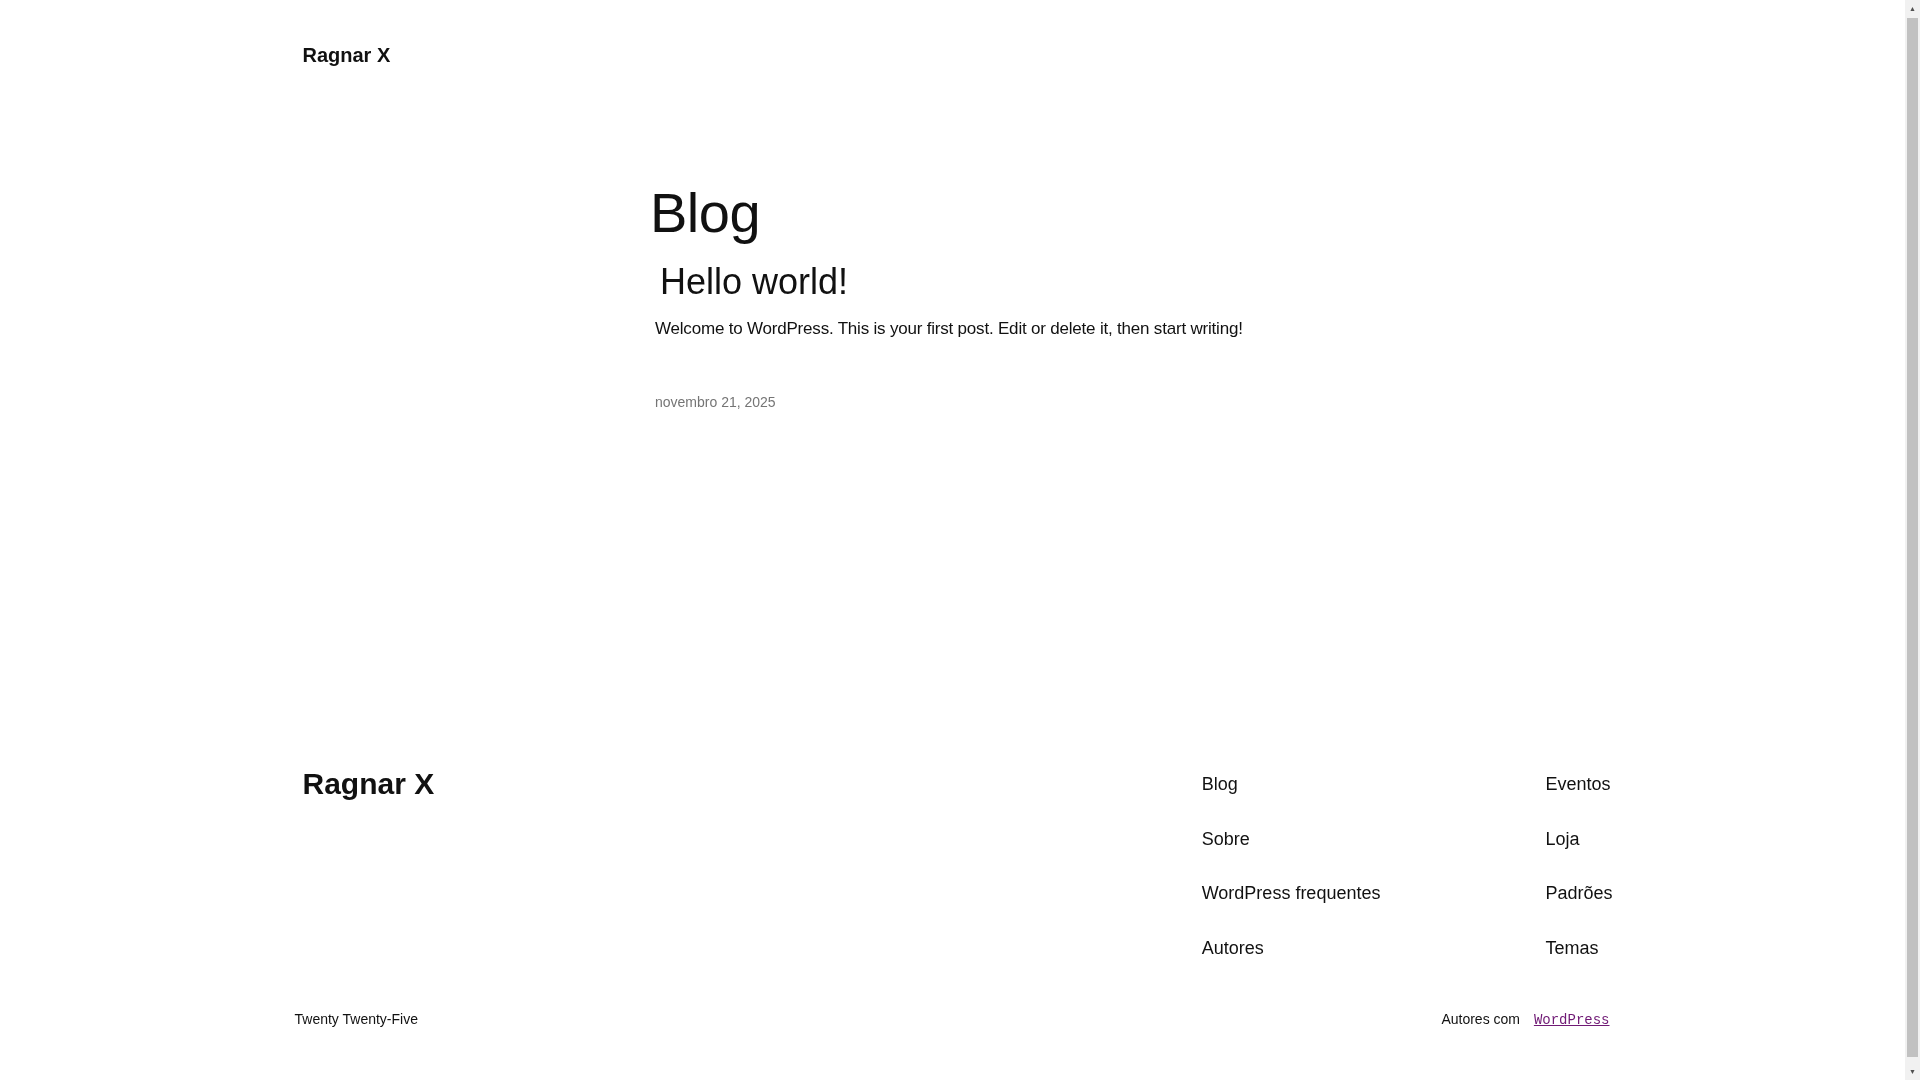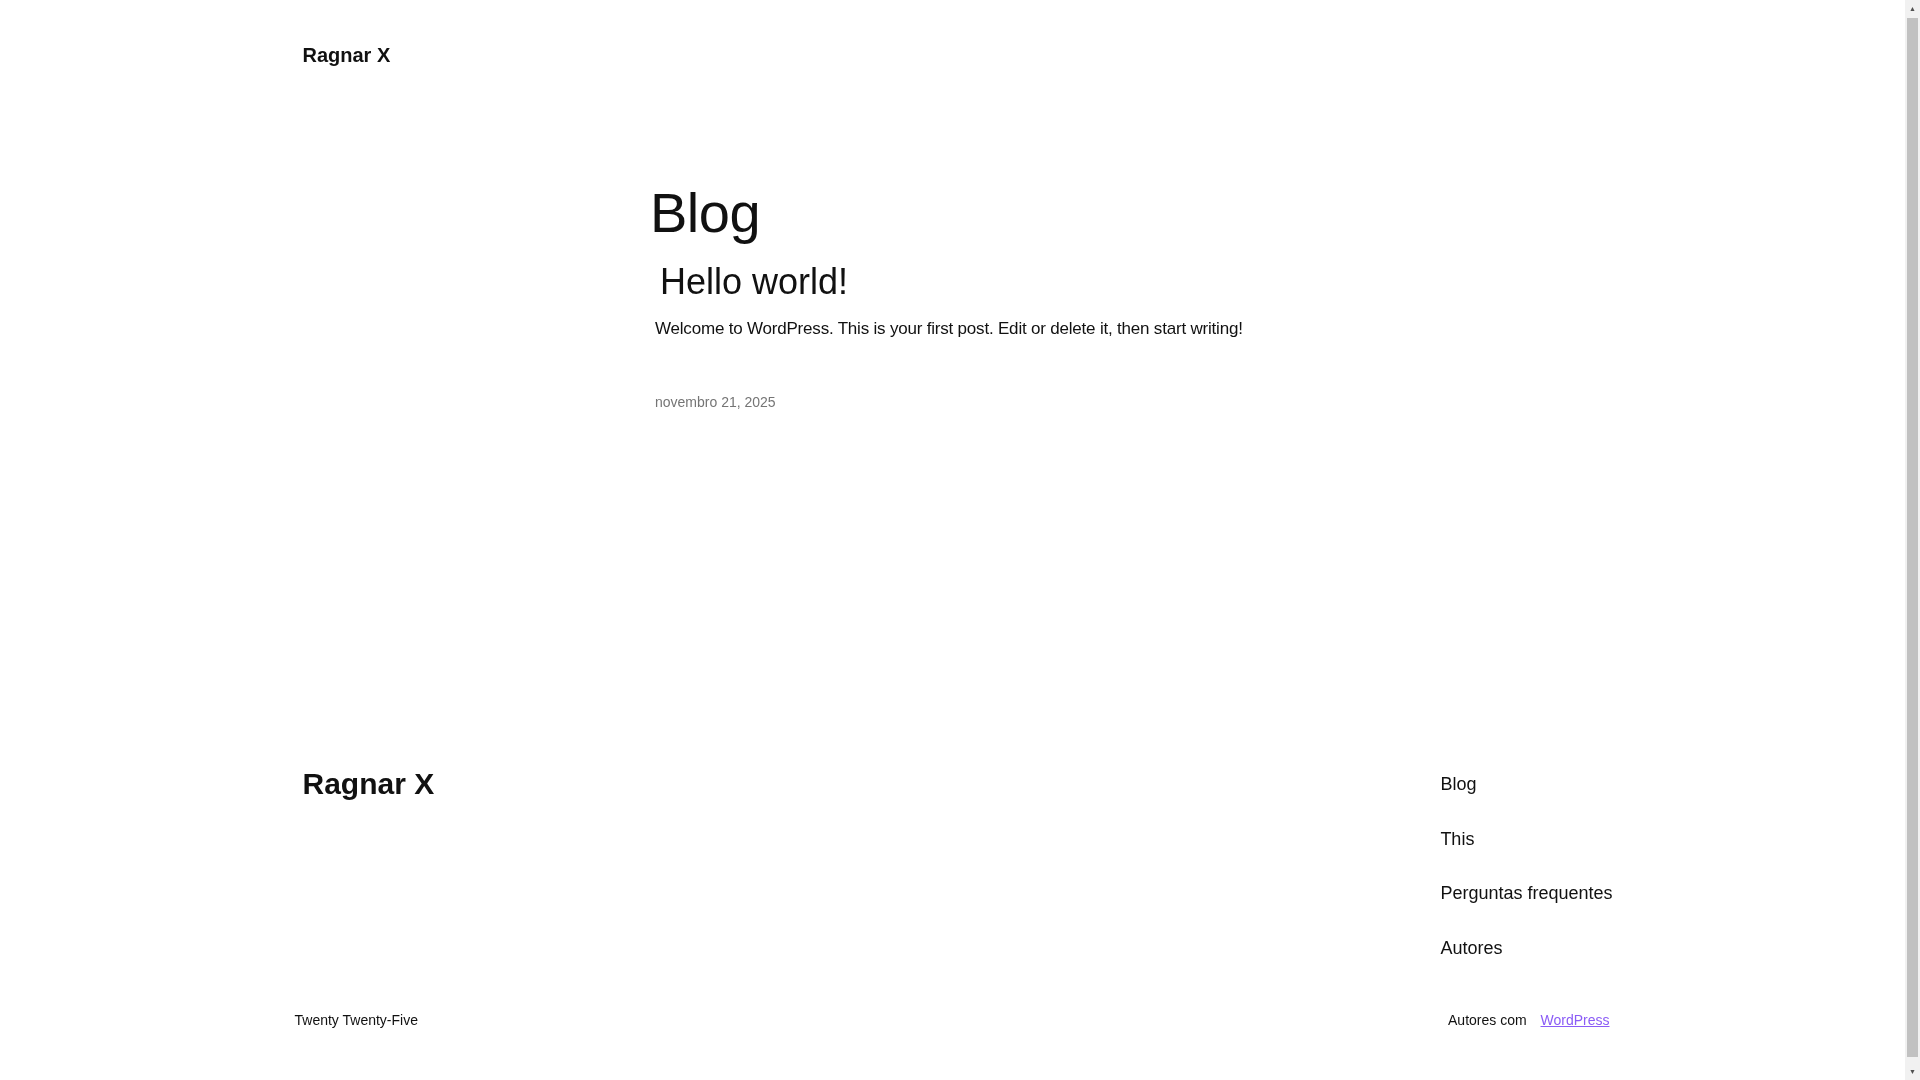--- a/index.html
+++ b/index.html
@@ -65,21 +65,21 @@
   }
 
   
   .credits { position: absolute; bottom: 44px; left: 0; right: 16px; }
   .credits-inner {
     display: flex; justify-content: space-between;
     font-size: 14px; line-height: 1.5;
   }
   .theme-credit { color: #111111; }
   .built-with { color: #111111; }
-  .built-with a { color: #8b5cf6; text-decoration: underline; }
+  .built-with a { color: #701a75; text-decoration: underline; font-family: Liberation Mono, monospace; }
 
   
   .scrollbar {
     position: absolute; top: 0; left: 1905px;
     width: 15px; height: 1080px;
     background: #f1f1f1;
   }
   .sb-btn {
     position: absolute; left: 0;
     width: 15px; height: 17px;
@@ -118,23 +118,29 @@
     </div>
   </main>
 
   <footer class="site-footer">
     <div class="wide footer-top">
       <a href="#" class="footer-site-title">Ragnar X</a>
 
       <nav class="footer-nav">
         <div class="nav-col">
           <a href="#">Blog</a>
-          <a href="#">This</a>
-          <a href="#">Perguntas frequentes</a>
+          <a href="#">Sobre</a>
+          <a href="#">WordPress frequentes</a>
           <a href="#">Autores</a>
+        </div>
+        <div class="nav-col">
+          <a href="#">Eventos</a>
+          <a href="#">Loja</a>
+          <a href="#">Padrões</a>
+          <a href="#">Temas</a>
         </div>
       </nav>
     </div>
 
     <div class="credits">
       <div class="wide credits-inner">
         <span class="theme-credit">Twenty Twenty-Five</span>
         <span class="built-with"><span>Autores com </span><a href="#">WordPress</a></span>
       </div>
     </div>

